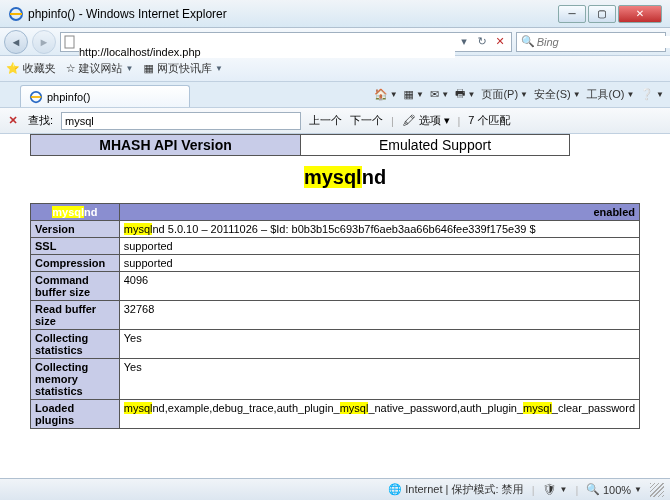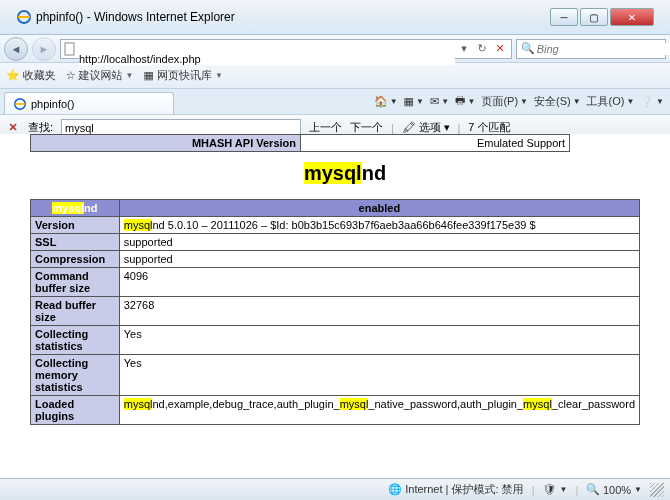--- a/index.html
+++ b/index.html
@@ -1,19 +1,19 @@
 <!DOCTYPE html>
 <html><head>
 <meta charset="utf-8">
 <style>
 * { box-sizing: border-box; margin: 0; padding: 0; }
 body { font-family: "Segoe UI", Tahoma, sans-serif; font-size: 11px; width: 670px; height: 500px; overflow: hidden; background: #d4e4f4; position: relative; }
 
 
-.titlebar { height: 35px; background: linear-gradient(#f0f4f8,#d8e8f4); display: flex; align-items: center; padding: 0 16px; border-bottom: 1px solid #b0c0d0; }
+.titlebar { height: 28px; background: linear-gradient(#f0f4f8,#d8e8f4); display: flex; align-items: center; padding: 0 8px; border-bottom: 1px solid #b0c0d0; }
 .titlebar .icon { width: 16px; height: 16px; margin-right: 4px; color:#2a6ac4;}
 .titlebar .title { flex: 1; font-size: 12px; }
 .winbtns { display: flex; gap: 2px; }
 .winbtn { width: 28px; height: 18px; border: 1px solid #8aa; border-radius: 2px; display:flex;align-items:center;justify-content:center; font-size:10px;}
 .winbtn.min,.winbtn.max{background:linear-gradient(#f8fcff,#d0e0f0);}
 .winbtn.close{background:linear-gradient(#f08080,#c03030);color:#fff;width:44px;}
 
 
 .navrow { height: 28px; background: linear-gradient(#f4f8fc,#e0ecf6); display: flex; align-items: center; padding: 0 4px; gap:4px; border-bottom:1px solid #c0d0e0;}
 .navbtn { width:24px;height:24px;border-radius:12px;background:linear-gradient(#e8f0f8,#c8d8e8);border:1px solid #a0b8d0;display:flex;align-items:center;justify-content:center;color:#567;}
@@ -25,50 +25,50 @@
 .searchbox{width:150px;height:20px;background:#fff;border:1px solid #a0b0c0;display:flex;align-items:center;padding:0 4px;}
 .searchbox .mag{color:#888;margin-right:2px;}
 .searchbox input{border:0;flex:1;font-size:11px;font-style:italic;color:#888;outline:none;}
 
 
 .favbar{height:26px;background:linear-gradient(#f4f8fc,#e4eef8);display:flex;align-items:center;padding:0 6px;gap:10px;border-bottom:1px solid #c0d0e0;}
 .favitem{display:flex;align-items:center;gap:3px;font-size:11px;color:#333;}
 .favitem .drop{font-size:8px;color:#567;}
 
 
-.tabrow{height:26px;background:#e0ecf6;display:flex;align-items:flex-end;padding:0 4px;border-bottom:1px solid #c0d0e0;position:relative;}
+.tabrow{height:26px;background:#e0ecf6;display:flex;align-items:flex-end;padding:0 20px;border-bottom:1px solid #c0d0e0;position:relative;}
 .tab{height:22px;background:linear-gradient(#fff,#f0f6fc);border:1px solid #b0c4d8;border-bottom:0;border-radius:3px 3px 0 0;padding:0 8px;display:flex;align-items:center;gap:4px;font-size:11px;min-width:170px;}
 .tabtools{position:absolute;right:6px;top:3px;display:flex;align-items:center;gap:6px;font-size:11px;color:#333;}
 .tabtools .tbtn{display:flex;align-items:center;gap:2px;}
 .tabtools .drop{font-size:8px;}
 
 
 .findbar{height:26px;background:linear-gradient(#f8fafc,#e8eef4);display:flex;align-items:center;padding:0 6px;gap:8px;border-bottom:1px solid #c0d0e0;font-size:11px;}
 .findbar .close-x{width:14px;height:14px;color:#c03030;display:flex;align-items:center;justify-content:center;font-weight:bold;}
 .findbar input{width:240px;height:18px;border:1px solid #a0b0c0;padding:0 3px;font-size:11px;}
 .findbar .navword{cursor:pointer;}
 .findbar .sep{color:#aaa;}
 .findbar .hlbtn{display:flex;align-items:center;gap:3px;}
 
 
 .viewport{position:absolute;top:134px;left:0;right:0;bottom:22px;background:#fff;overflow:auto;}
 .content{padding:0 10px 10px 30px;}
 
 .small-top{margin-bottom:8px;}
 .small-top table{border-collapse:collapse;width:540px;}
-.small-top th,.small-top td{border:1px solid #555;padding:2px 4px;font-size:11px;text-align:right;}
+.small-top th,.small-top td{border:1px solid #555;padding:2px 4px;font-size:14px;text-align:center;}
 .small-top th{background:#c8cce8;font-weight:bold;width:270px;}
 
 h2.section{text-align:center;font-size:20px;font-weight:bold;margin:10px 0 14px;}
 .hl{background:#ffff00;}
 
 .info{border-collapse:collapse;width:610px;}
 .info th,.info td{border:1px solid #555;padding:2px 4px;font-size:11px;text-align:left;vertical-align:top;}
 .info thead th{background:#8a8ed0;color:#fff;text-align:center;font-weight:bold;}
-.info thead th.enh{background:#8a8ed0;color:#000;}
+.info thead th.enh{background:#8a8ed0;color:#000;text-align:right;}
 .info tbody th{background:#c8cce8;font-weight:bold;width:90px;}
 .hdr-left{width:90px;}
 
 
 .status{position:absolute;bottom:0;left:0;right:0;height:22px;background:linear-gradient(#f0f4f8,#dce6f0);border-top:1px solid #b0c0d0;display:flex;align-items:center;justify-content:flex-end;padding:0 6px;gap:8px;font-size:11px;color:#333;}
 .status .seg{display:flex;align-items:center;gap:3px;}
 .status .sep{color:#bbb;}
 .resize{width:14px;height:14px;background:repeating-linear-gradient(135deg,#aaa,#aaa 1px,transparent 1px,transparent 3px);}
 
 svg{display:block;}

